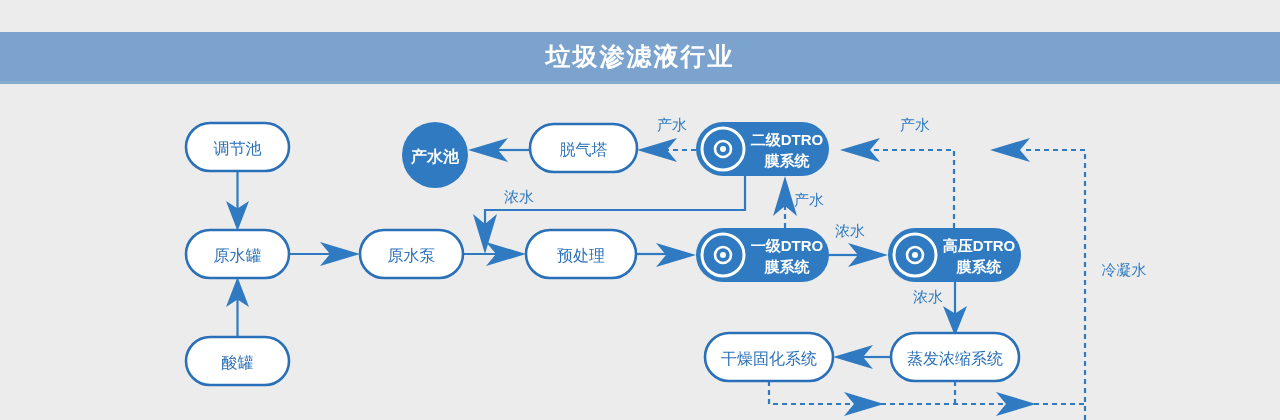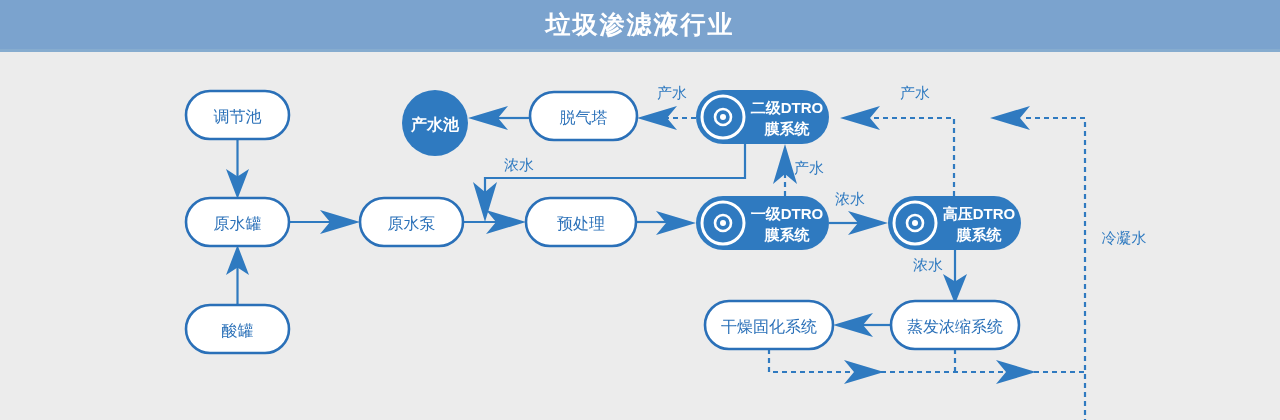--- a/index.html
+++ b/index.html
@@ -11,20 +11,21 @@
     width: 1280px;
     height: 420px;
     font-family: "Liberation Sans", "DejaVu Sans", sans-serif;
     overflow: hidden;
   }
   #page {
     position: relative;
     width: 1280px;
     height: 372px;
     background: #ececec;
+    margin-top: 32px;
   }
   #header {
     position: absolute;
     left: 0; top: 0;
     width: 1280px;
     height: 52px;
     background: #7ba3ce;
     box-sizing: border-box;
     border-bottom: 3px solid #86accf;
     display: flex;

